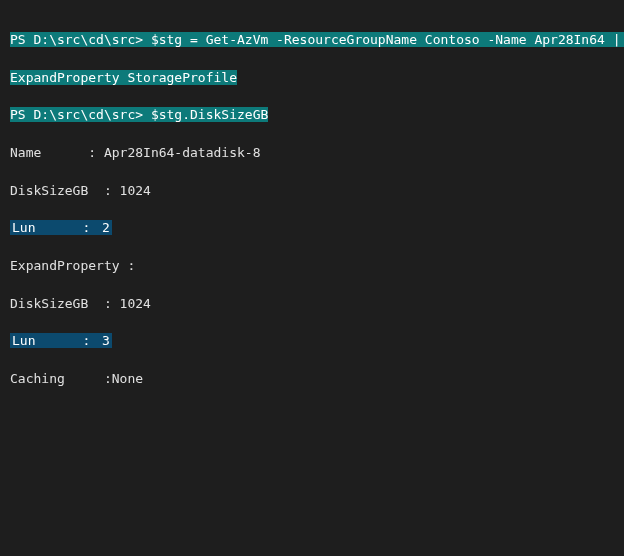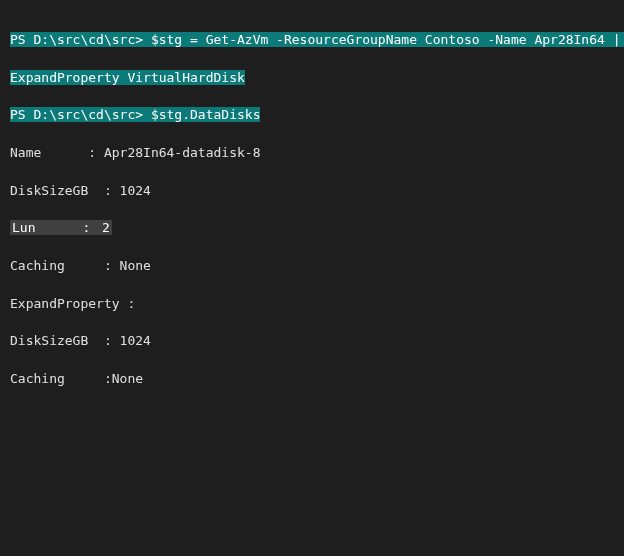--- a/index.html
+++ b/index.html
@@ -12,36 +12,36 @@
     font-size: 13px;
     color: #e0e0e0;
     overflow: hidden;
   }
   .terminal {
     padding: 12px 10px 0 10px;
     line-height: 1.45;
     white-space: pre;
   }
   .hl-teal { background: #0d7a7a; color: #ffffff; }
-  .hl-olive { background: #404040; color: #ffffff; padding: 0 2px; }
+  .hl-olive { background: #0c4a6e; color: #ffffff; padding: 0 2px; }
   .line { display: block; }
 </style>
 </head>
 <body>
 
 <div class="terminal">
 <span class="line"><span class="hl-teal"><span>PS D:\src\cd\src&gt; </span><span>$stg = Get-AzVm -ResourceGroupName Contoso -Name Apr28In64 | select -</span></span></span>
-<span class="line"><span class="hl-teal">ExpandProperty VirtualHardDisk</span></span>
-<span class="line"><span class="hl-teal"><span>PS D:\src\cd\src&gt; </span><span>$stg.DataDisks</span></span></span>
+<span class="line"><span class="hl-teal">ExpandProperty StorageProfile</span></span>
+<span class="line"><span class="hl-teal"><span>PS D:\src\cd\src&gt; </span><span>$stg.DiskSizeGB</span></span></span>
 <span class="line"><span>Name      : </span><span>Apr28In64-datadisk-8</span></span>
 <span class="line"><span>DiskSizeGB  : </span><span>1024</span></span>
 <span class="line"><span class="hl-olive">Lun      : </span><span class="hl-olive">2</span></span>
-<span class="line"><span>Caching     : </span><span>None</span></span>
 <span class="line"><span>ExpandProperty :</span></span>
 <span class="line"><span>DiskSizeGB  : </span><span>1024</span></span>
+<span class="line"><span class="hl-olive">Lun      : </span><span class="hl-olive">3</span></span>
 <span class="line"><span>Caching     :</span><span>None</span></span>
 
 
 
 
 
 
 
 
 

